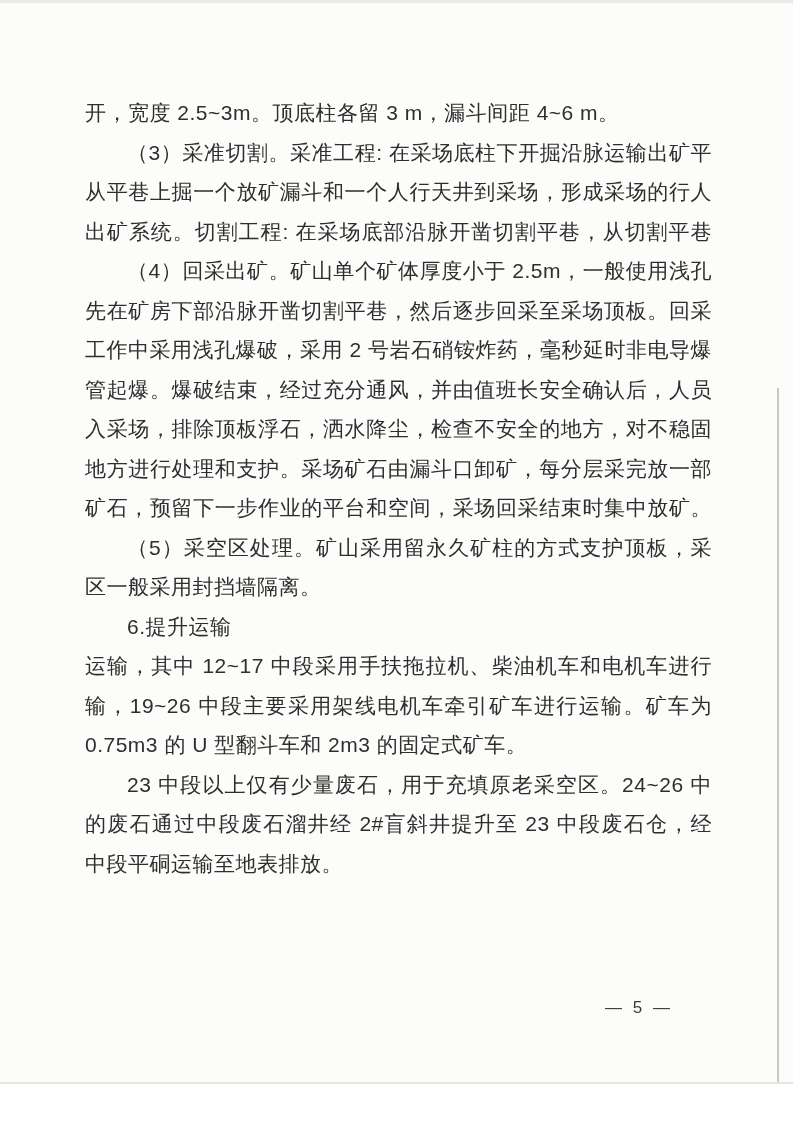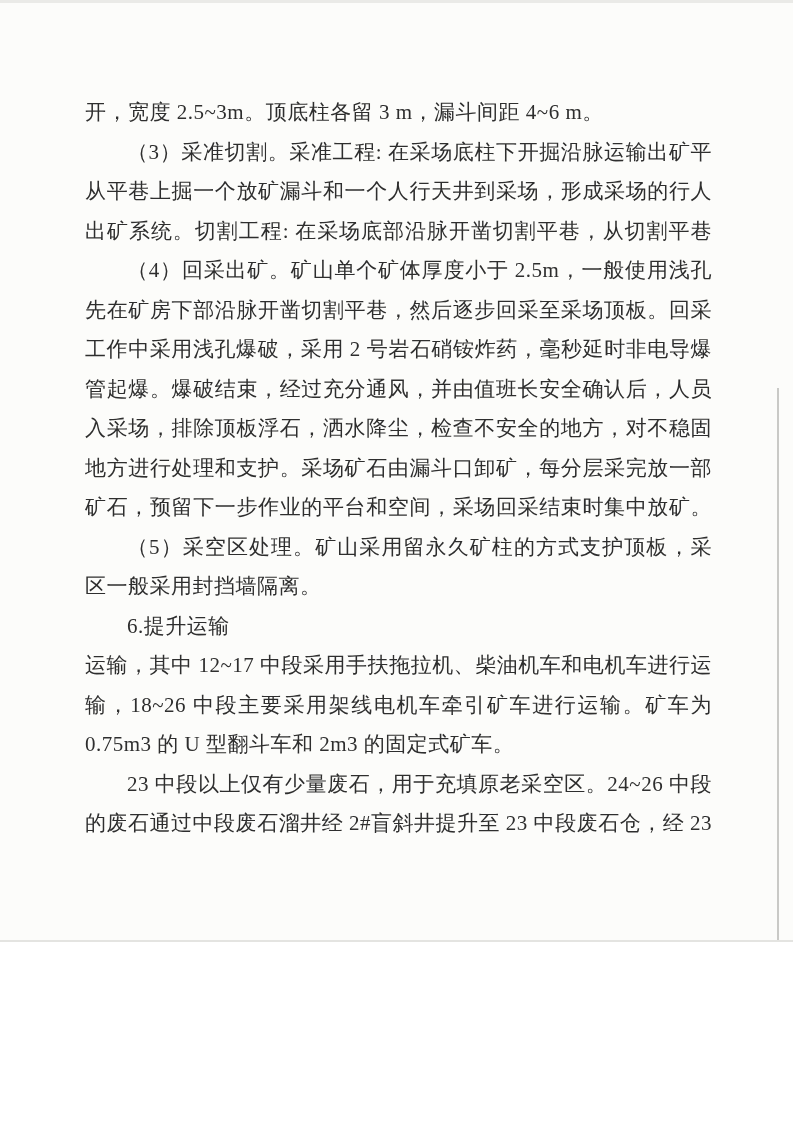--- a/index.html
+++ b/index.html
@@ -1,22 +1,22 @@
 <!DOCTYPE html>
 <html><head>
 <meta charset="utf-8">
 <style>
   html, body { margin: 0; padding: 0; background: #ffffff; }
   .page {
     position: relative;
     width: 793px;
-    height: 942px;
+    height: 1084px;
     background: #fcfcfa;
     overflow: hidden;
-    font-family: Liberation Serif, serif;
+    font-family: Liberation Sans, sans-serif;
   }
   .scan-edge-top {
     position: absolute; left: 0; top: 0; width: 100%; height: 3px;
     background: #eAeAe7;
   }
   .scan-edge-bottom {
     position: absolute; left: 0; bottom: 0; width: 100%; height: 2px;
     background: #e4e4e1;
   }
   .scan-edge-right {
@@ -67,23 +67,24 @@
     <div class="line fill">先在矿房下部沿脉开凿切割平巷，然后逐步回采至采场顶板。回采</div>
     <div class="line fill">工作中采用浅孔爆破，采用 2 号岩石硝铵炸药，毫秒延时非电导爆</div>
     <div class="line fill">管起爆。爆破结束，经过充分通风，并由值班长安全确认后，人员进</div>
     <div class="line fill">入采场，排除顶板浮石，洒水降尘，检查不安全的地方，对不稳固的</div>
     <div class="line fill">地方进行处理和支护。采场矿石由漏斗口卸矿，每分层采完放一部分</div>
     <div class="line fill">矿石，预留下一步作业的平台和空间，采场回采结束时集中放矿。采</div>
     <div class="line indent fill">（5）采空区处理。矿山采用留永久矿柱的方式支护顶板，采空</div>
     <div class="line">区一般采用封挡墙隔离。</div>
     <div class="line indent">6.提升运输</div>
     <div class="line fill">运输，其中 12~17 中段采用手扶拖拉机、柴油机车和电机车进行运</div>
-    <div class="line fill">输，18~26 中段主要采用架线电机车牵引矿车进行运输。矿车为</div>
+    <div class="line fill">输，19~26 中段主要采用架线电机车牵引矿车进行运输。矿车为</div>
     <div class="line">0.75m3 的 U 型翻斗车和 2m3 的固定式矿车。</div>
     <div class="line indent fill">23 中段以上仅有少量废石，用于充填原老采空区。24~26 中段</div>
     <div class="line fill">的废石通过中段废石溜井经 2#盲斜井提升至 23 中段废石仓，经 23</div>
+    <div class="line">中段平硐运输至地表排放。</div>
   </div>
 
   <div class="page-number">— 5 —</div>
 
   <div class="scan-edge-right"></div>
   <div class="scan-edge-bottom"></div>
 </div>
 
 </body></html>

